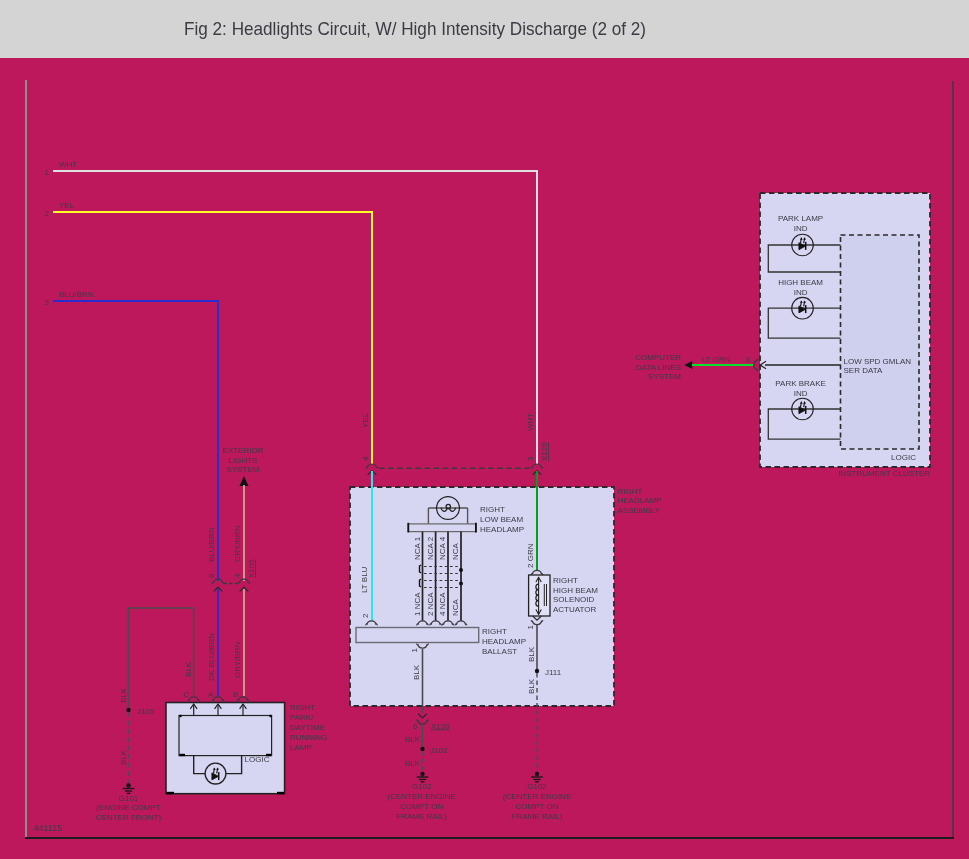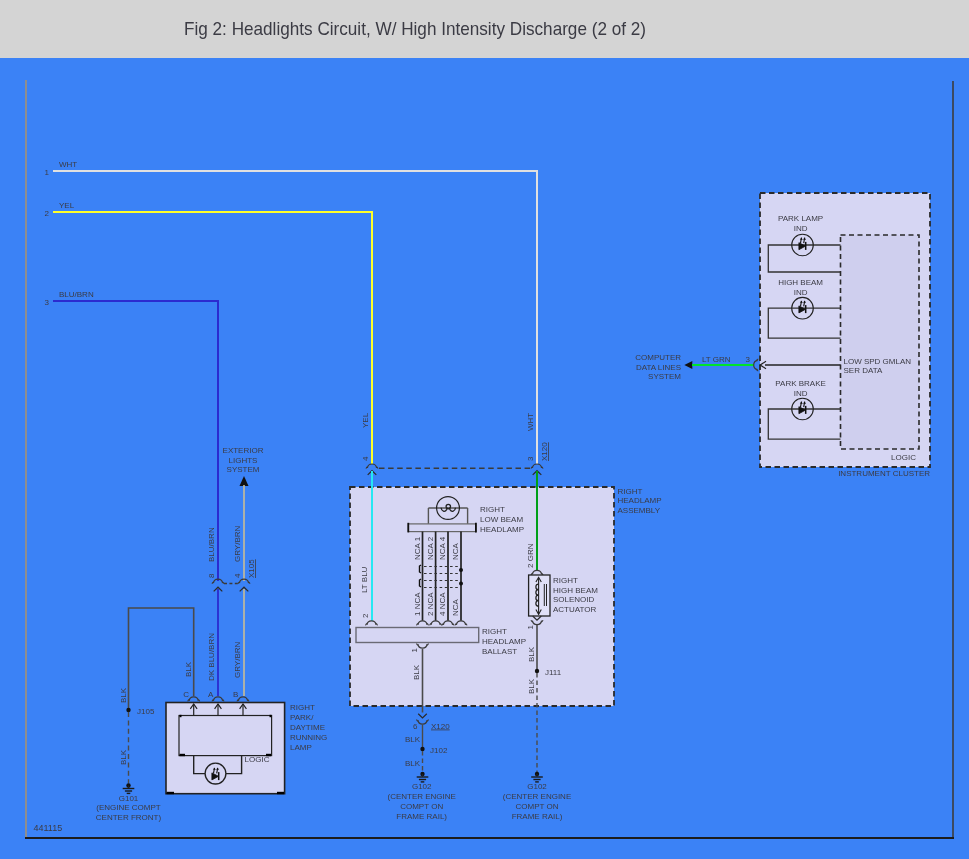--- a/index.html
+++ b/index.html
@@ -1,16 +1,16 @@
 <!DOCTYPE html>
 <html><head>
 <meta charset="utf-8">
 <style>
   html,body{margin:0;padding:0;background:#ffffff;}
-  #page{position:relative;width:969px;height:859px;background:#3b82f6;overflow:hidden;
+  #page{position:relative;width:969px;height:859px;background:#be185d;overflow:hidden;
         font-family:"Liberation Sans",sans-serif;}
   svg{position:absolute;left:0;top:0;}
   text{fill:#3b3b44;font-family:"Liberation Sans",sans-serif;}
 </style>
 </head>
 <body>
 <div id="page">
 <svg width="969" height="859" viewBox="0 0 969 859">
 <defs>
   <g id="cup">

